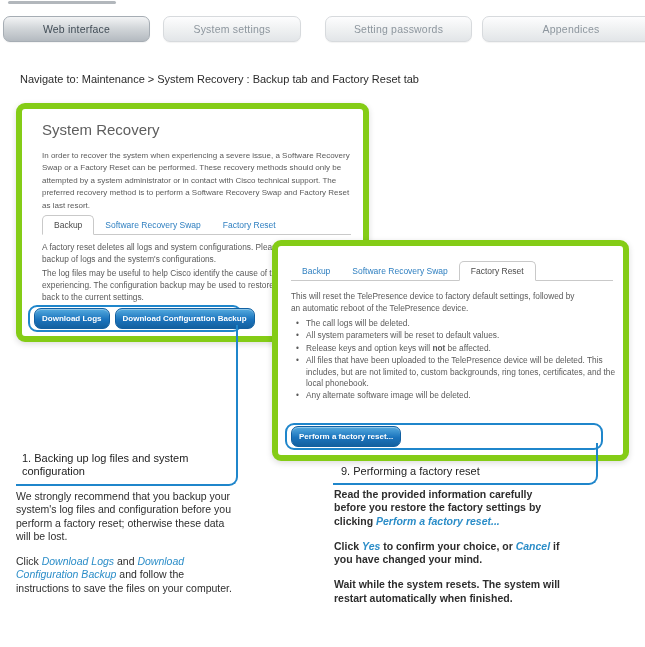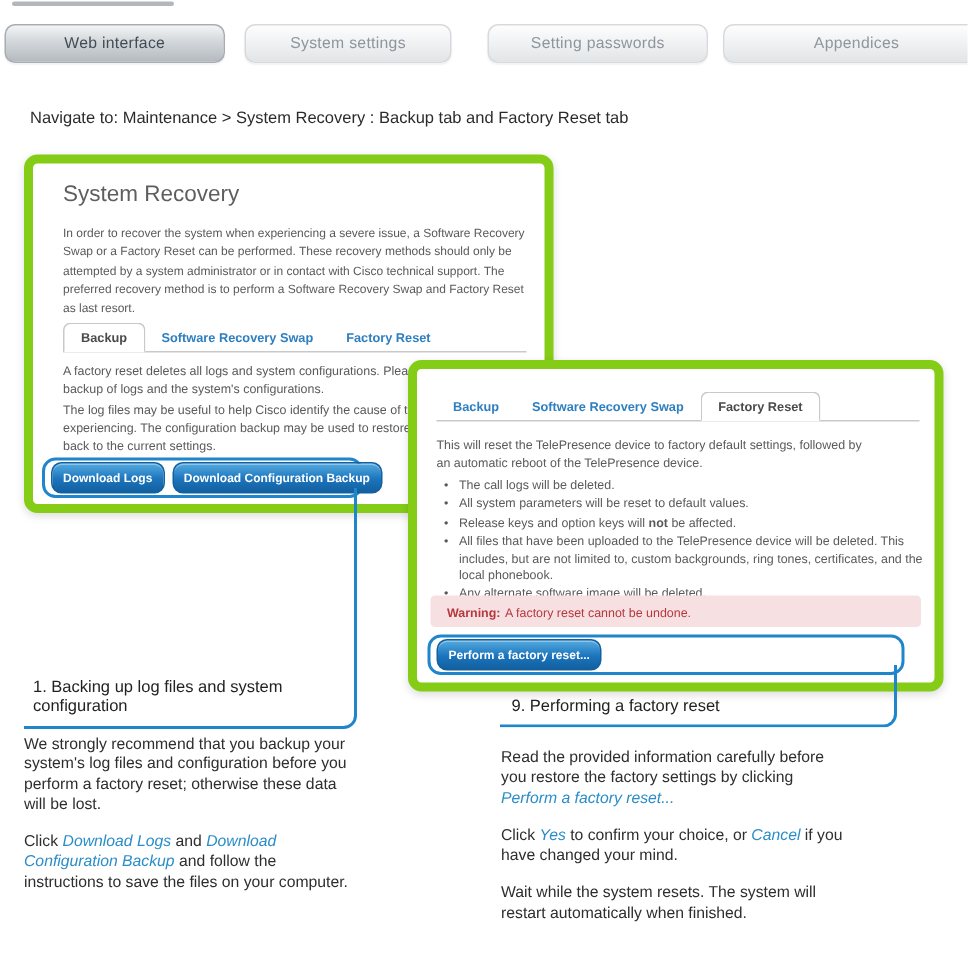--- a/index.html
+++ b/index.html
@@ -27,21 +27,21 @@
   
   .panel{position:absolute;background:#fff;border:6px solid #84cc16;border-radius:9px;
     box-shadow:0 2px 6px rgba(0,0,0,.14);}
   .panel1{left:16px;top:103px;width:341px;height:227px;z-index:1;}
   .panel2{left:272px;top:240px;width:345px;height:209px;z-index:2;}
   .p1-title{position:absolute;left:20px;top:12px;font-size:15px;color:#5e5e5e;}
   .p1-intro{position:absolute;left:20px;top:41px;width:312px;font-size:8px;line-height:12.4px;color:#5a5a5a;}
   .inner-tabs{position:absolute;height:21px;border-bottom:1px solid #c9c9c9;display:flex;align-items:flex-end;}
   .p1-tabs{left:20px;top:104px;right:12px;}
   .p2-tabs{left:13px;top:13px;right:10px;}
-  .itab{font-size:8.5px;color:#2e7fc0;padding:4px 11px;white-space:nowrap;cursor:pointer;font-weight:bold;}
+  .itab{font-size:8.5px;color:#2e7fc0;padding:4px 11px;white-space:nowrap;cursor:pointer;}
   .itab.active{
     background:#fff;border:1px solid #c9c9c9;border-bottom:1px solid #ffffff;
     border-radius:5px 5px 0 0;color:#4a4a4a;margin-bottom:-1px;cursor:default;
   }
   .p1-para1{position:absolute;left:20px;top:132px;width:318px;font-size:8.3px;line-height:12px;color:#5a5a5a;}
   .p1-para2{position:absolute;left:20px;top:158px;width:318px;font-size:8.3px;line-height:12px;color:#5a5a5a;}
   
   .callout-box{
     position:absolute;box-sizing:border-box;border:2px solid #1f86cb;border-radius:9px;
     background:#fff;display:flex;align-items:center;gap:5px;padding:2px 4px;
@@ -70,21 +70,21 @@
   .bracket{position:absolute;border-right:2px solid #1f86cb;border-bottom:2px solid #1f86cb;
     border-bottom-right-radius:9px;z-index:3;pointer-events:none;}
   .bracket1{left:16px;top:325px;width:220px;height:159px;}
   .bracket2{left:333px;top:443px;width:263px;height:40px;}
   
   .annot-heading{position:absolute;font-size:11px;font-weight:normal;color:#222;line-height:13px;z-index:4;}
   .ah1{left:22px;top:452px;width:170px;}
   .ah2{left:341px;top:465px;width:240px;}
   .annot-body{position:absolute;font-size:10.5px;line-height:13.3px;color:#2e2e2e;z-index:4;}
   .ab1{left:16px;top:490px;width:218px;}
-  .ab2{left:334px;top:499px;width:232px;}
+  .ab2{left:334px;top:488px;width:232px;font-weight:bold;}
   .annot-body p{margin:0 0 12px 0;}
   .doclink{color:#2b8dc8;font-style:italic;cursor:pointer;}
 </style>
 </head>
 <body>
 
 <div class="topbar-accent"></div>
 
 <div class="top-tab active tt1">
     <span>Web interface</span>
@@ -130,24 +130,20 @@
   <div class="p2-intro">This will reset the TelePresence device to factory default settings, followed by an automatic reboot of the TelePresence device.</div>
 
   <div class="p2-bullets">
     <div class="bullet"><span>The call logs will be deleted.</span><b></b><span></span></div>
     <div class="bullet"><span>All system parameters will be reset to default values.</span><b></b><span></span></div>
     <div class="bullet"><span>Release keys and option keys will </span><b>not</b><span> be affected.</span></div>
     <div class="bullet"><span>All files that have been uploaded to the TelePresence device will be deleted. This includes, but are not limited to, custom backgrounds, ring tones, certificates, and the local phonebook.</span><b></b><span></span></div>
     <div class="bullet"><span>Any alternate software image will be deleted.</span><b></b><span></span></div>
   </div>
 
-  <div class="warn-box">
-    <b>Warning:</b>
-    <span>A factory reset cannot be undone.</span>
-  </div>
 
   <div class="callout-box co-reset">
     <div class="blue-btn">Perform a factory reset...</div>
   </div>
 </div>
 
 <div class="bracket bracket1"></div>
 <div class="bracket bracket2"></div>
 
 <div class="annot-heading ah1">1. Backing up log files and system configuration</div>

